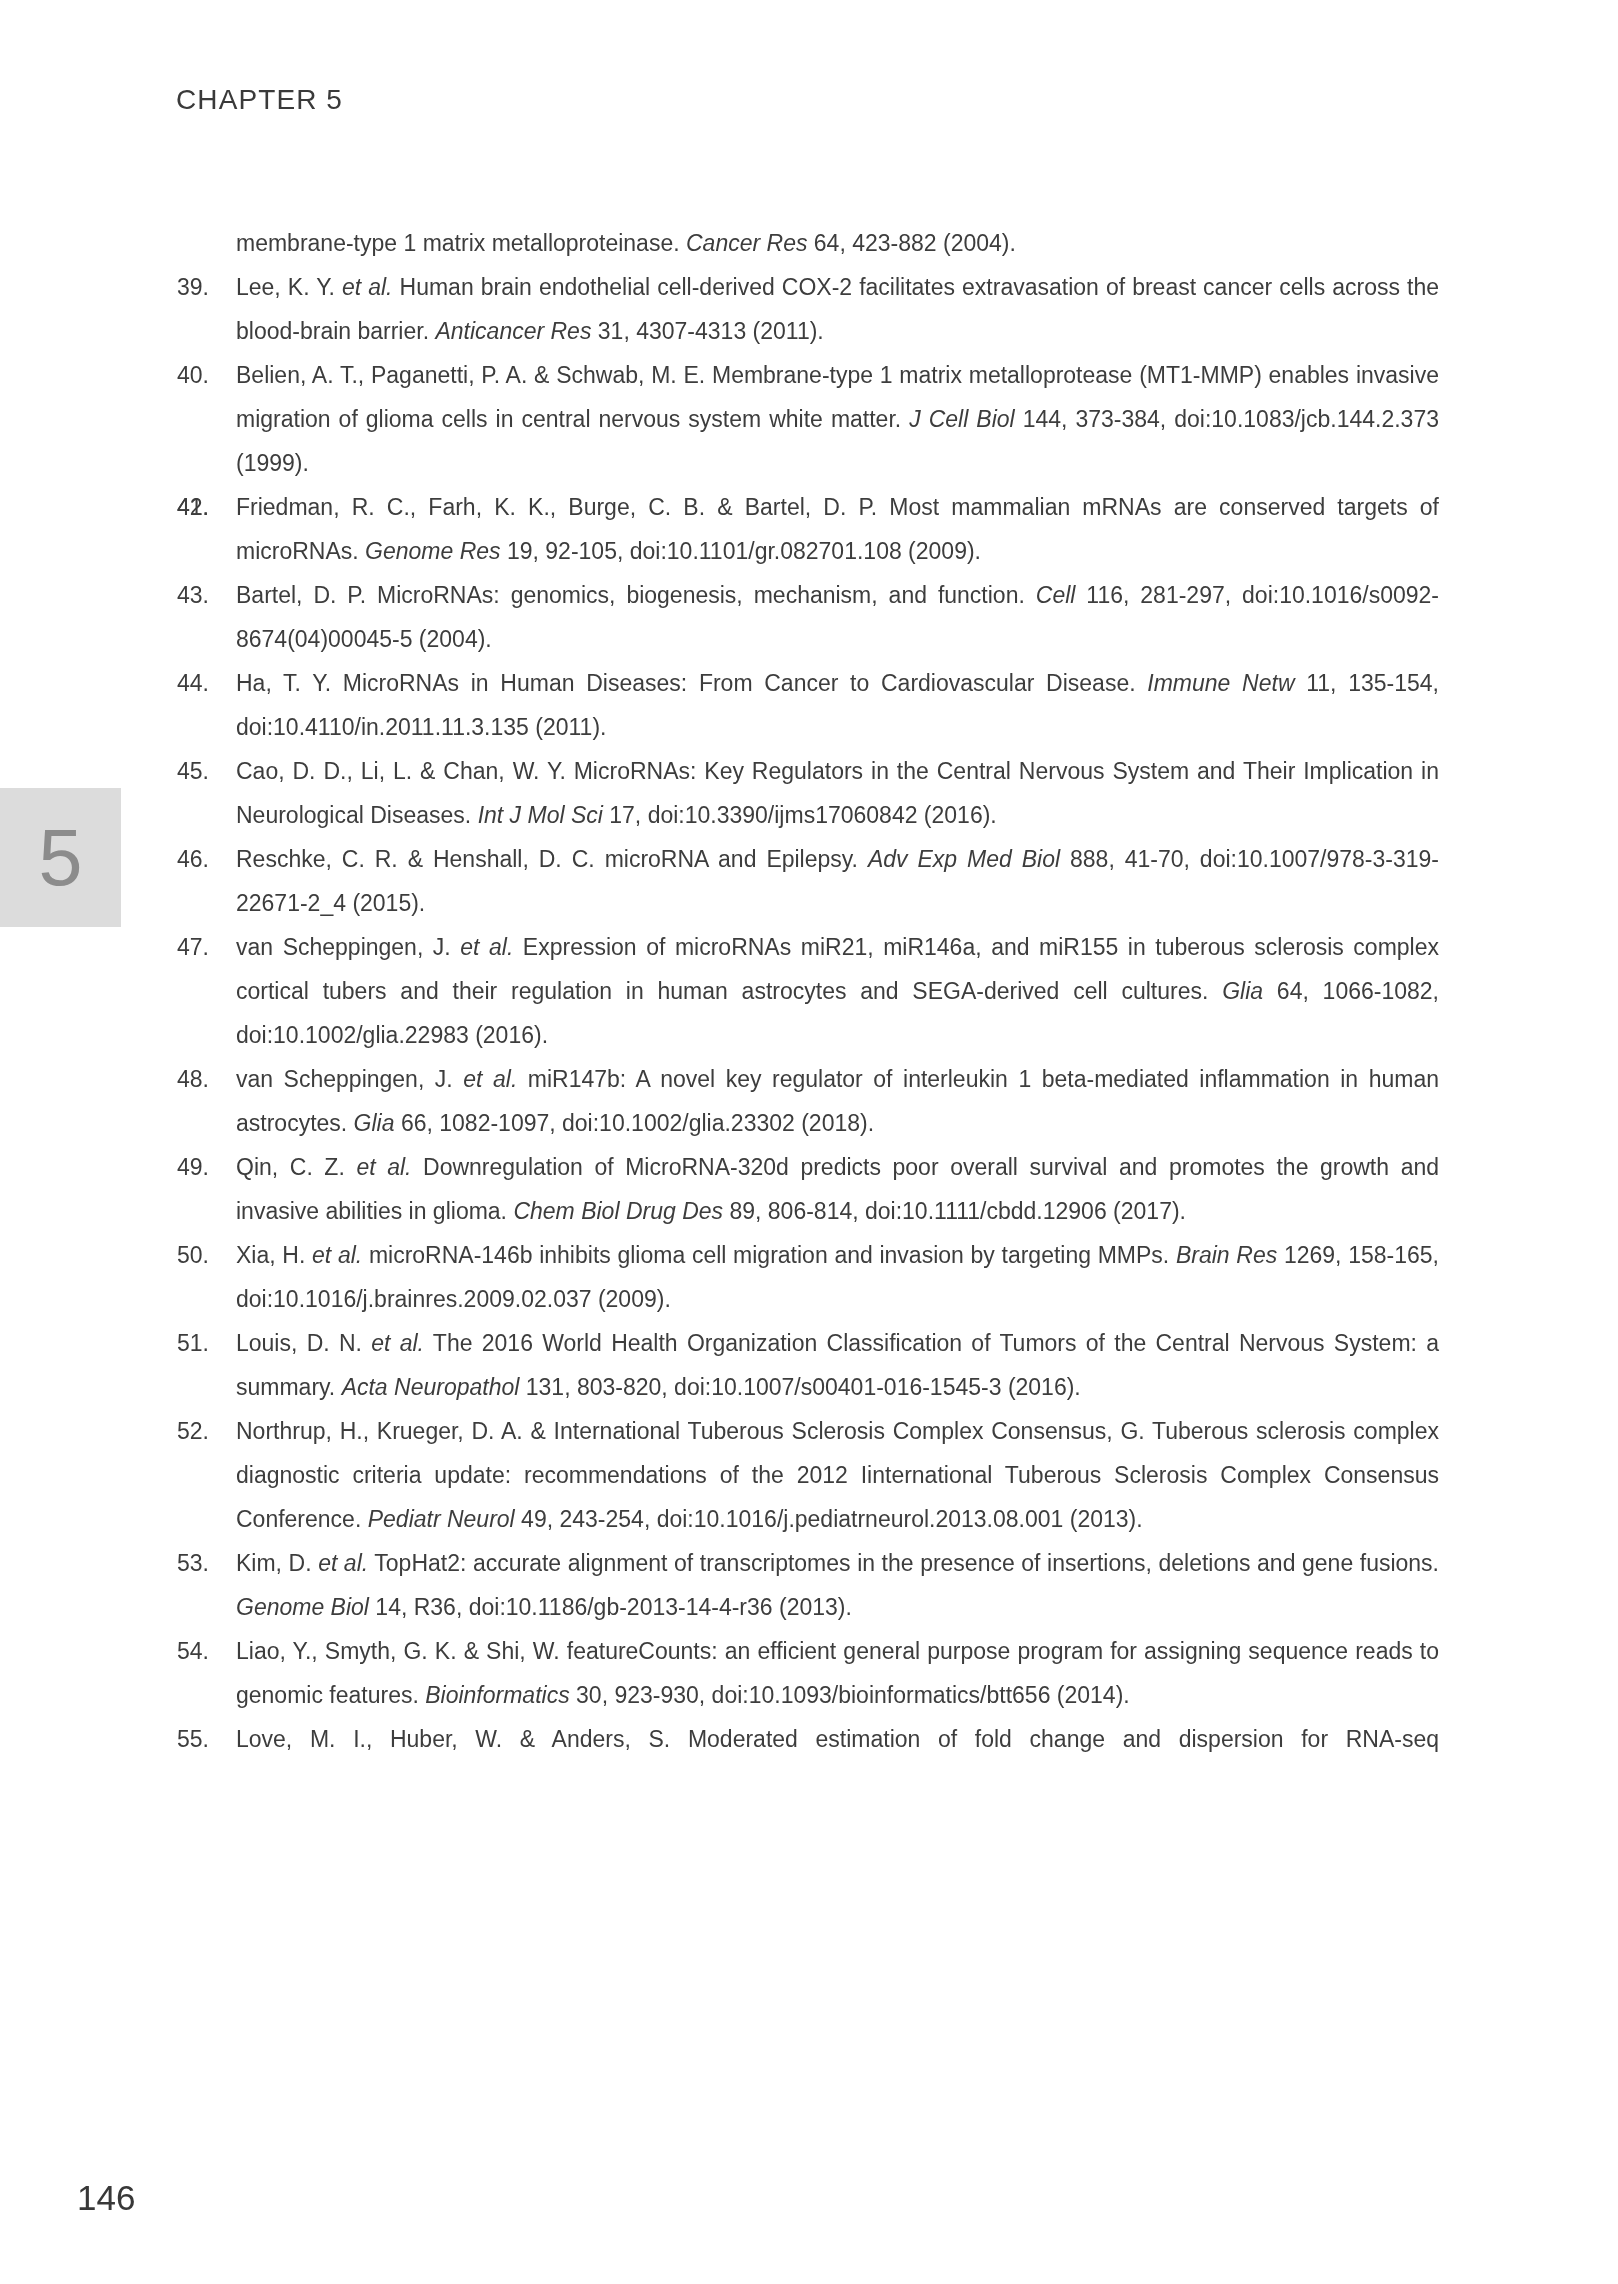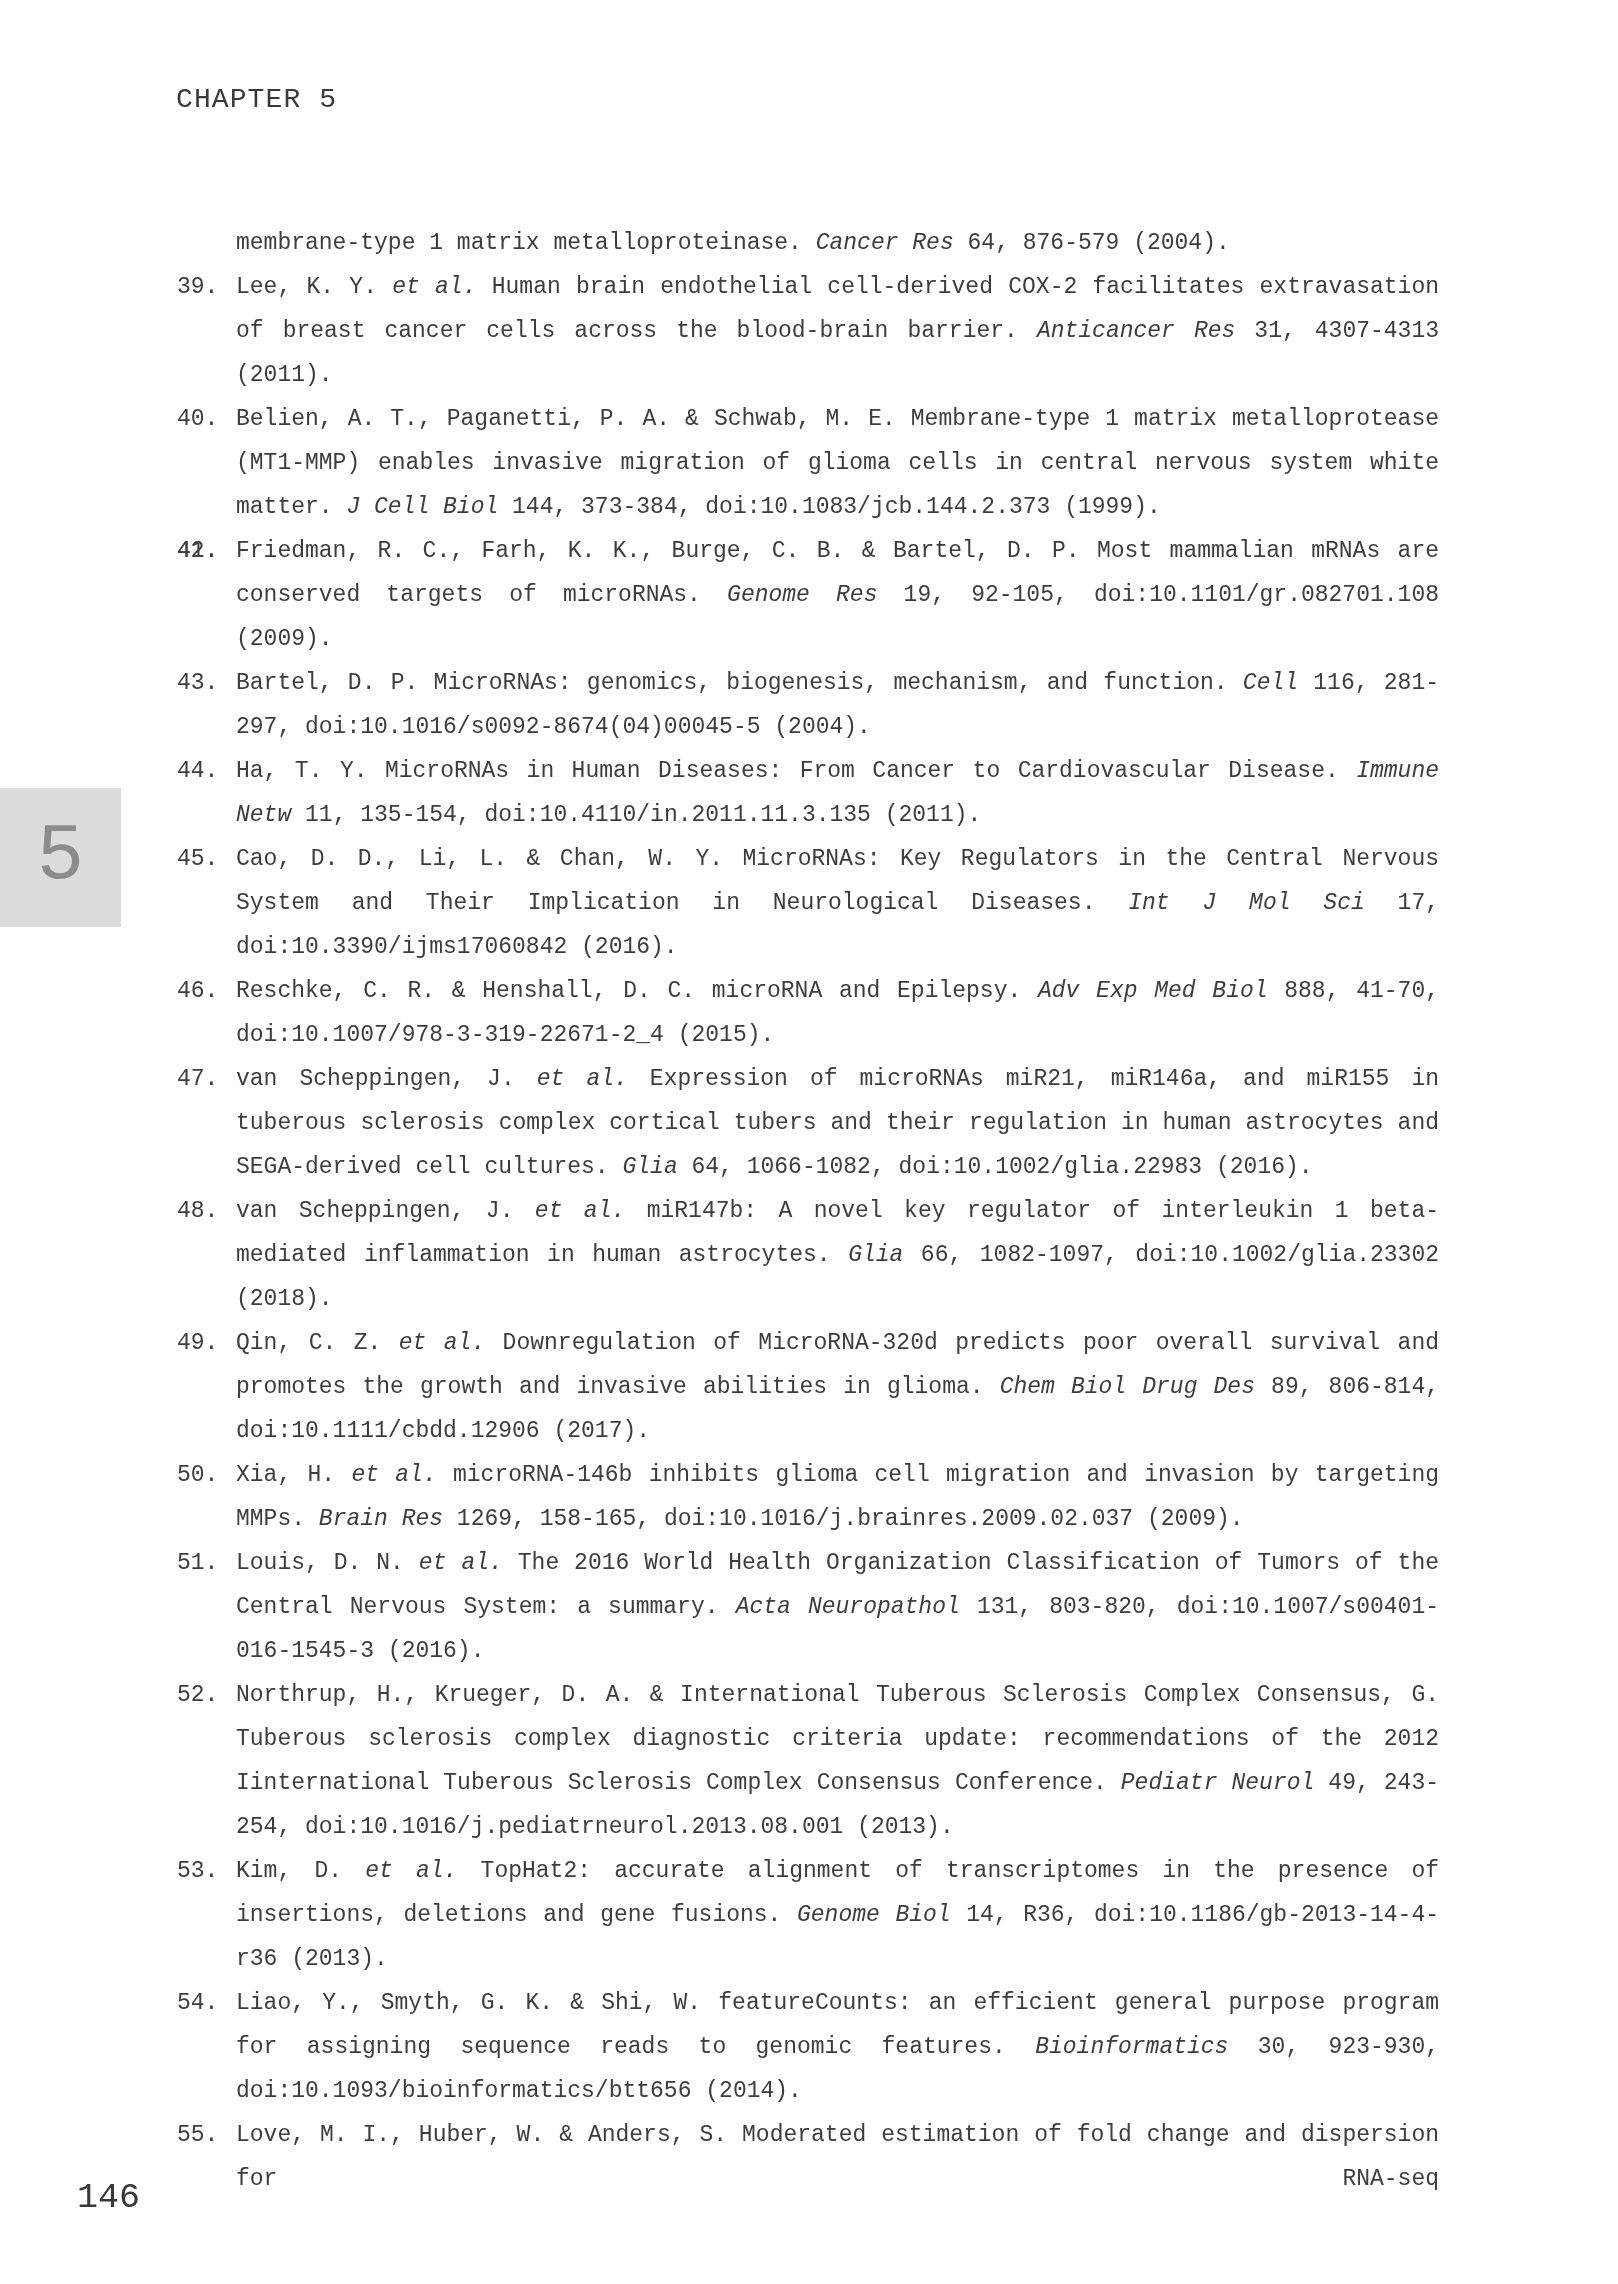--- a/index.html
+++ b/index.html
@@ -1,20 +1,20 @@
 <!DOCTYPE html>
 <html style="font-size:12px"><head>
 <meta charset="utf-8">
 <style>
   html,body{margin:0;padding:0;background:#fff;}
   .page{
     position:relative;
     width:1460px;height:2284px;
     background:#ffffff;
-    font-family:Liberation Mono, monospace;
+    font-family:Liberation Sans, sans-serif;
     color:#3d3d3d;
     overflow:hidden;
   }
   .chapter-header{
     position:absolute;
     left:176px;top:84px;
     font-size:28px;
     letter-spacing:1.1px;
     color:#3a3a3a;
     font-weight:400;
@@ -64,21 +64,21 @@
 
 <div class="page">
 
   <div class="chapter-header">CHAPTER 5</div>
 
   <div class="chapter-tab">
     <span class="tab-num">5</span>
   </div>
 
   <div class="refs">
-      <div class="ref"><span class="ref-num"></span><span class="ref-body"><span>membrane-type 1 matrix metalloproteinase. </span><i>Cancer Res</i><span> 64, 876-579 (2004).</span></span></div>
+      <div class="ref"><span class="ref-num"></span><span class="ref-body"><span>membrane-type 1 matrix metalloproteinase. </span><i>Cancer Res</i><span> 64, 423-882 (2004).</span></span></div>
       <div class="ref"><span class="ref-num">39.</span><span class="ref-body"><span>Lee, K. Y. </span><i>et al.</i><span> Human brain endothelial cell-derived COX-2 facilitates extravasation of breast cancer cells across the blood-brain barrier. </span><i>Anticancer Res</i><span> 31, 4307-4313 (2011).</span></span></div>
       <div class="ref"><span class="ref-num">40.</span><span class="ref-body"><span>Belien, A. T., Paganetti, P. A. &amp; Schwab, M. E. Membrane-type 1 matrix metalloprotease (MT1-MMP) enables invasive migration of glioma cells in central nervous system white matter. </span><i>J Cell Biol</i><span> 144, 373-384, doi:10.1083/jcb.144.2.373 (1999).</span></span></div>
       <div class="ref"><span class="ref-num">41.</span></div>
       <div class="ref"><span class="ref-num">42.</span><span class="ref-body"><span>Friedman, R. C., Farh, K. K., Burge, C. B. &amp; Bartel, D. P. Most mammalian mRNAs are conserved targets of microRNAs. </span><i>Genome Res</i><span> 19, 92-105, doi:10.1101/gr.082701.108 (2009).</span></span></div>
       <div class="ref"><span class="ref-num">43.</span><span class="ref-body"><span>Bartel, D. P. MicroRNAs: genomics, biogenesis, mechanism, and function. </span><i>Cell</i><span> 116, 281-297, doi:10.1016/s0092-8674(04)00045-5 (2004).</span></span></div>
       <div class="ref"><span class="ref-num">44.</span><span class="ref-body"><span>Ha, T. Y. MicroRNAs in Human Diseases: From Cancer to Cardiovascular Disease. </span><i>Immune Netw</i><span> 11, 135-154, doi:10.4110/in.2011.11.3.135 (2011).</span></span></div>
       <div class="ref"><span class="ref-num">45.</span><span class="ref-body"><span>Cao, D. D., Li, L. &amp; Chan, W. Y. MicroRNAs: Key Regulators in the Central Nervous System and Their Implication in Neurological Diseases. </span><i>Int J Mol Sci</i><span> 17, doi:10.3390/ijms17060842 (2016).</span></span></div>
       <div class="ref"><span class="ref-num">46.</span><span class="ref-body"><span>Reschke, C. R. &amp; Henshall, D. C. microRNA and Epilepsy. </span><i>Adv Exp Med Biol</i><span> 888, 41-70, doi:10.1007/978-3-319-22671-2_4 (2015).</span></span></div>
       <div class="ref"><span class="ref-num">47.</span><span class="ref-body"><span>van Scheppingen, J. </span><i>et al.</i><span> Expression of microRNAs miR21, miR146a, and miR155 in tuberous sclerosis complex cortical tubers and their regulation in human astrocytes and SEGA-derived cell cultures. </span><i>Glia</i><span> 64, 1066-1082, doi:10.1002/glia.22983 (2016).</span></span></div>
       <div class="ref"><span class="ref-num">48.</span><span class="ref-body"><span>van Scheppingen, J. </span><i>et al.</i><span> miR147b: A novel key regulator of interleukin 1 beta-mediated inflammation in human astrocytes. </span><i>Glia</i><span> 66, 1082-1097, doi:10.1002/glia.23302 (2018).</span></span></div>

